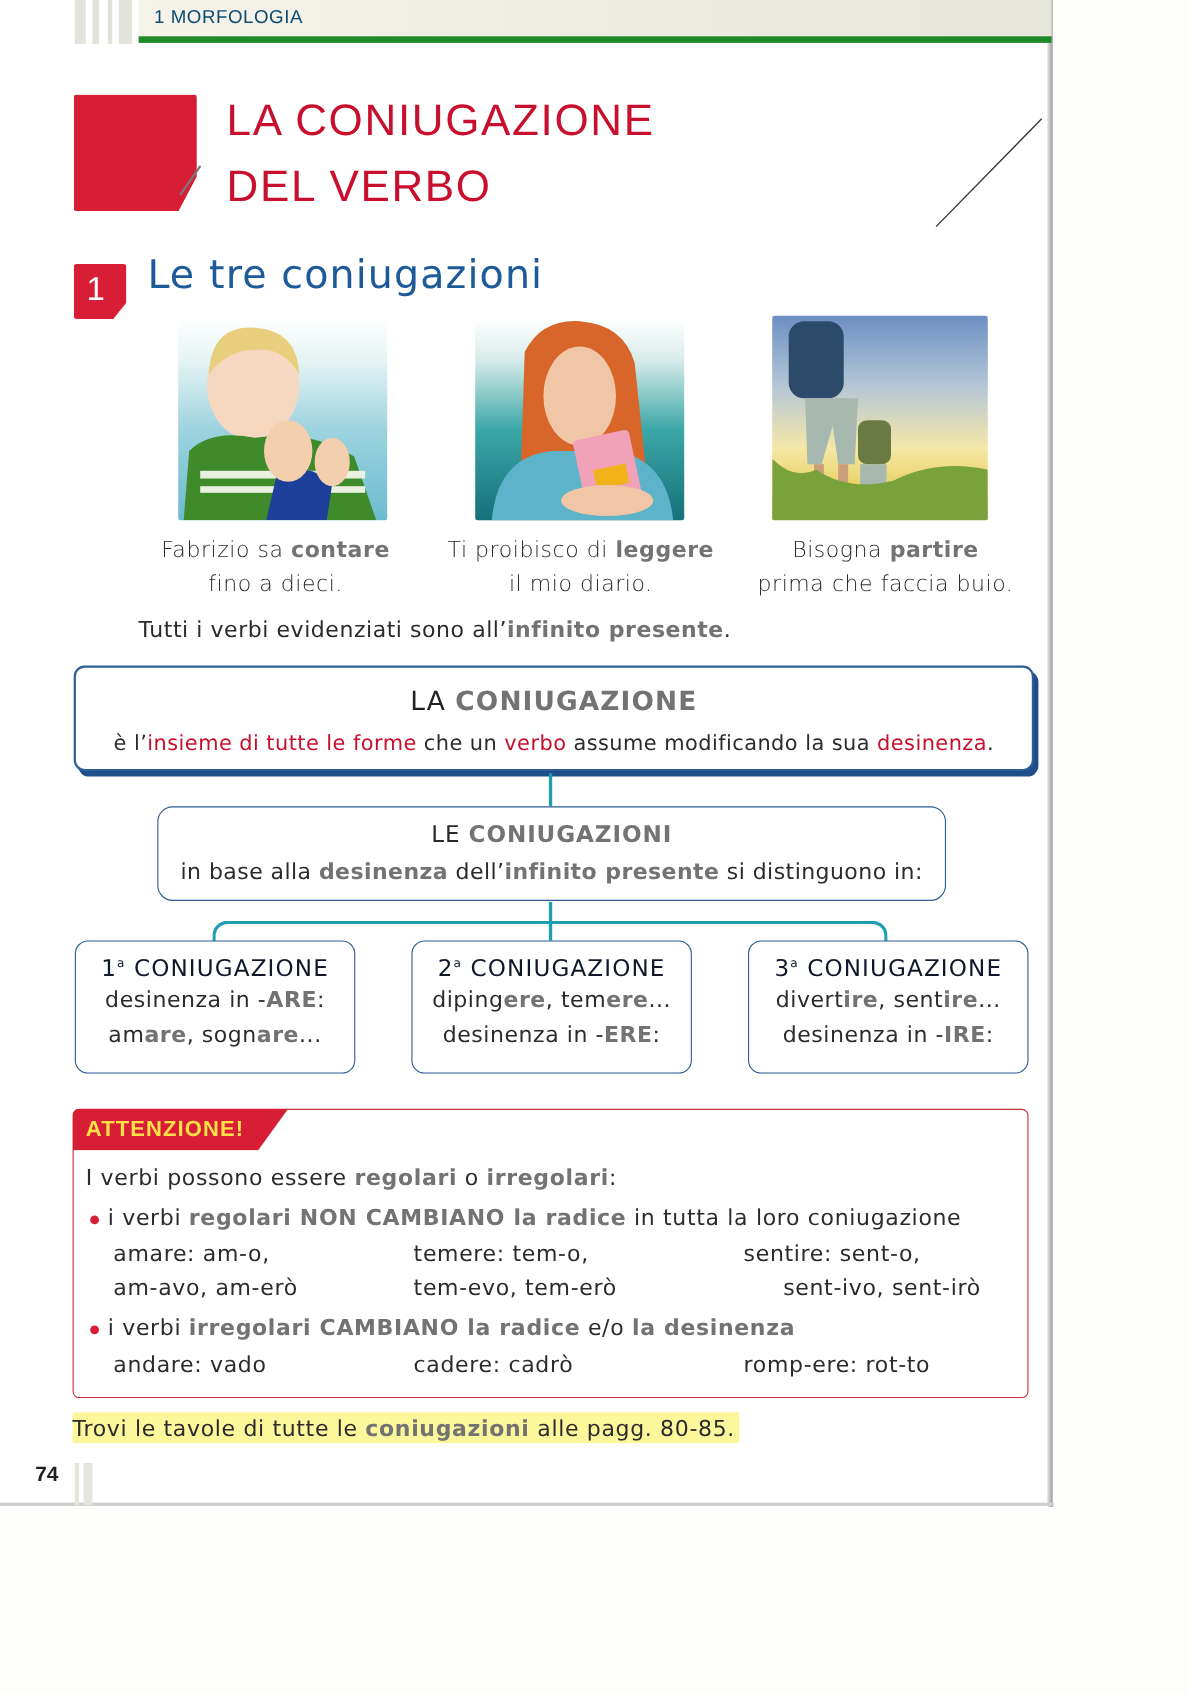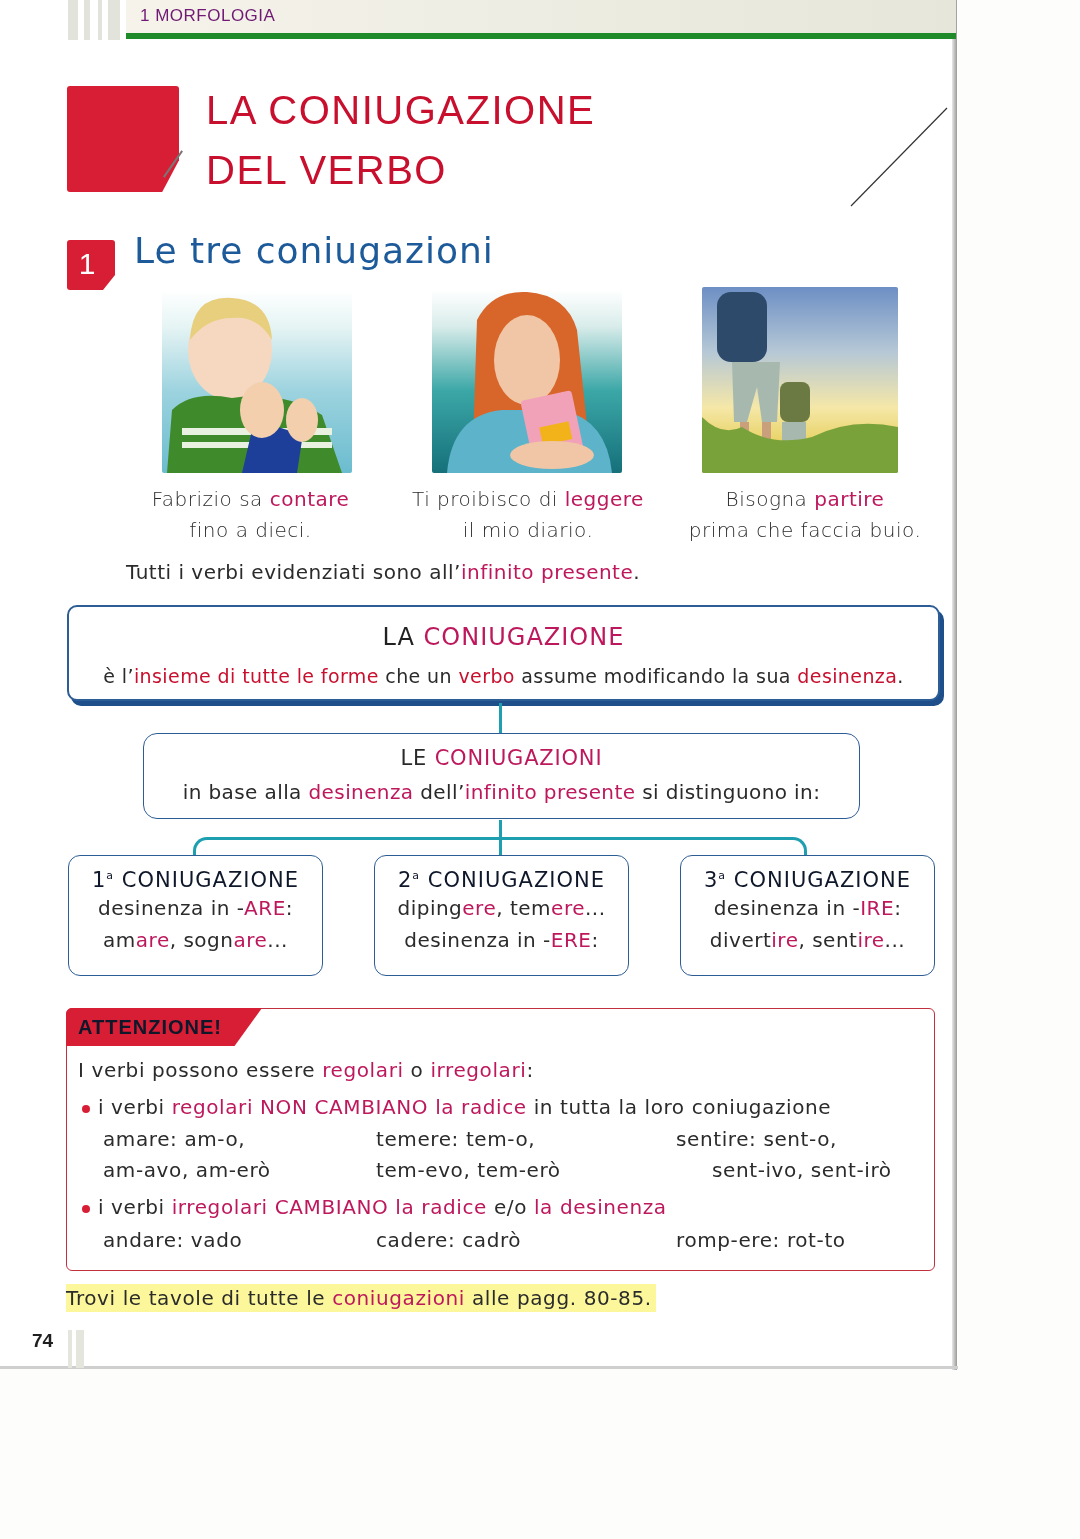--- a/index.html
+++ b/index.html
@@ -9,39 +9,39 @@
   .page { position: absolute; left: 0; top: 0; width: 958px; height: 1368px; background: #ffffff; }
   .page-edge { position: absolute; left: 952px; top: 0; width: 5px; height: 1370px; background: linear-gradient(to right,#e6e8e6,#9a9a9a); }
   .page-bottom { position: absolute; left: 0; top: 1366px; width: 958px; height: 3px; background: #cfcfcf; }
 
   .gutter-bars { position: absolute; left: 68px; top: 0; width: 52px; height: 40px; }
   .gutter-bars span { position: absolute; top: 0; height: 40px; background: #e2e4dc; }
   .gutter-bottom { position: absolute; left: 68px; top: 1330px; width: 22px; height: 38px; }
   .gutter-bottom span { position: absolute; top: 0; height: 38px; background: #e4e6de; }
 
   .header-band { position: absolute; left: 126px; top: 0; width: 830px; height: 34px; background: linear-gradient(to right,#f5f3ea,#e6e6da); }
-  .header-label { position: absolute; left: 140px; top: 6px; font-size: 17px; letter-spacing: 0.5px; color: #701a75; font-family: "Liberation Sans", sans-serif; }
+  .header-label { position: absolute; left: 140px; top: 6px; font-size: 17px; letter-spacing: 0.5px; color: #0c4a6e; font-family: "Liberation Sans", sans-serif; }
   .header-rule { position: absolute; left: 126px; top: 33px; width: 830px; height: 6px; background: #1f8a2a; }
 
   .title-block { position: absolute; left: 67px; top: 86px; width: 112px; height: 106px; background: #d81e35; border-radius: 3px;
     clip-path: polygon(0 0,100% 0,100% 45%,100% 70%,85% 100%,0 100%); }
   .title-slash { position: absolute; left: 172px; top: 148px; width: 2px; height: 32px; background: #777; transform: rotate(35deg); }
   .title { position: absolute; left: 206px; top: 80px; font-family: "Liberation Sans", sans-serif; font-size: 40px; line-height: 60px; color: #c8102e; letter-spacing: 1.5px; }
 
   .section-badge { position: absolute; left: 67px; top: 240px; width: 48px; height: 50px; background: #d81e35; border-radius: 3px;
     clip-path: polygon(0 0,100% 0,100% 70%,75% 100%,0 100%); color: #fff; font-size: 30px; font-family: "Liberation Sans", sans-serif; text-align: center; line-height: 48px; padding-right: 8px; }
   .section-title { position: absolute; left: 134px; top: 230px; font-size: 36px; color: #1d5a9a; letter-spacing: 1px; font-family: "DejaVu Sans", sans-serif; }
 
   .illus { position: absolute; top: 290px; height: 183px; border-radius: 2px; overflow: hidden; }
   .illus-boy { left: 162px; width: 190px; background: linear-gradient(to bottom,#ffffff 0%,#e6f4f4 20%,#9dd3df 55%,#6bbccf 100%); }
   .illus-girl { left: 432px; width: 190px; background: linear-gradient(to bottom,#ffffff 0%,#d8ecea 20%,#3ca7a7 55%,#15707a 100%); }
   .illus-hike { left: 702px; width: 196px; top: 287px; height: 186px; background: linear-gradient(to bottom,#6d8fc4 0%,#b6c8d6 35%,#f5e7a7 65%,#e9d46a 82%,#86a640 100%); }
 
   .caption { position: absolute; top: 484px; font-size: 20px; line-height: 31px; text-align: center; color: #2b2b2b; letter-spacing: 0.5px; font-family: "DejaVu Sans", sans-serif; font-weight: 300; }
-  .caption b, .b { font-weight: normal; color: #be185d; }
+  .caption b, .b { font-weight: bold; color: #737373; }
   .cap-1 { left: 128px; width: 245px; }
   .cap-2 { left: 394px; width: 268px; }
   .cap-3 { left: 676px; width: 258px; }
 
   .intro-line { position: absolute; left: 126px; top: 560px; font-size: 20px; letter-spacing: 0.5px; color: #2b2b2b; }
 
   .box-main { position: absolute; left: 67px; top: 605px; width: 873px; height: 96px; border: 2px solid #2d5d95; border-radius: 10px; background: #fff;
     box-shadow: 4px 5px 0 #1f4f8a; }
   .box-main .hd { position: absolute; top: 16px; left: 0; width: 100%; text-align: center; font-size: 24px; letter-spacing: 1px; color: #222; }
   .box-main .ln { position: absolute; top: 58px; left: 0; width: 100%; text-align: center; font-size: 19px; letter-spacing: 0.4px; color: #2b2b2b; }
@@ -56,21 +56,21 @@
   .conn-h { position: absolute; left: 193px; top: 837px; width: 614px; height: 20px; border: 3px solid #1e9fb0; border-bottom: none; border-radius: 14px 14px 0 0; }
 
   .box-sm { position: absolute; top: 855px; width: 255px; height: 121px; border: 1.5px solid #2d5d95; border-radius: 12px; background: #fff; text-align: center; }
   .box-sm .hd { margin-top: 12px; font-size: 21px; letter-spacing: 1px; color: #0f172a; }
   .box-sm .hd sup { font-size: 11px; vertical-align: 8px; }
   .box-sm .ln { font-size: 20px; line-height: 32px; letter-spacing: 0.5px; color: #2b2b2b; }
   .b1 { left: 68px; } .b2 { left: 374px; } .b3 { left: 680px; }
 
   .att-box { position: absolute; left: 66px; top: 1008px; width: 869px; height: 263px; border: 1.5px solid #c2303f; border-radius: 6px; background: #fff; }
   .att-tag { position: absolute; left: 66px; top: 1008px; width: 196px; height: 38px; background: #d81e35; border-radius: 6px 0 0 0;
-    clip-path: polygon(0 0,100% 0,86% 100%,0 100%); color: #0f172a; font-family: "Liberation Sans", sans-serif; font-weight: bold; font-size: 20px; line-height: 38px; padding-left: 12px; letter-spacing: 1px; }
+    clip-path: polygon(0 0,100% 0,86% 100%,0 100%); color: #fde047; font-family: "Liberation Sans", sans-serif; font-weight: bold; font-size: 20px; line-height: 38px; padding-left: 12px; letter-spacing: 1px; }
   .att-line { position: absolute; font-size: 20px; letter-spacing: 0.6px; color: #2b2b2b; }
   .bullet { display: inline-block; width: 8px; height: 8px; border-radius: 50%; background: #d81e35; margin-right: 8px; vertical-align: middle; }
   .ex { position: absolute; font-size: 20px; letter-spacing: 0.6px; color: #2b2b2b; }
 
   .note { position: absolute; left: 66px; top: 1284px; padding: 2px 4px 2px 0; background: #fbf79a; font-size: 20px; letter-spacing: 0.6px; color: #2b2b2b; }
   .page-num { position: absolute; left: 32px; top: 1330px; font-family: "Liberation Sans", sans-serif; font-weight: bold; font-size: 19px; color: #1f1f1f; }
 </style>
 </head>
 <body>
 
@@ -179,22 +179,22 @@
   <div class="ln"><span>desinenza in -</span><span class="b">ARE</span><span>:</span></div>
   <div class="ln"><span>am</span><span class="b">are</span><span>, </span><span>sogn</span><span class="b">are</span><span>...</span></div>
 </div>
 <div class="box-sm b2">
   <div class="hd"><span>2</span><sup>a</sup> <span>CONIUGAZIONE</span></div>
   <div class="ln"><span>diping</span><span class="b">ere</span><span>, </span><span>tem</span><span class="b">ere</span><span>...</span></div>
   <div class="ln"><span>desinenza in -</span><span class="b">ERE</span><span>:</span></div>
 </div>
 <div class="box-sm b3">
   <div class="hd"><span>3</span><sup>a</sup> <span>CONIUGAZIONE</span></div>
+  <div class="ln"><span>divert</span><span class="b">ire</span><span>, </span><span>sent</span><span class="b">ire</span><span>...</span></div>
   <div class="ln"><span>desinenza in -</span><span class="b">IRE</span><span>:</span></div>
-  <div class="ln"><span>divert</span><span class="b">ire</span><span>, </span><span>sent</span><span class="b">ire</span><span>...</span></div>
 </div>
 
 <div class="att-box"></div>
 <div class="att-tag">ATTENZIONE!</div>
 
 <div class="att-line" style="left:78px;top:1058px;">
   <span>I verbi possono essere </span><span class="b">regolari</span><span> o </span><span class="b">irregolari</span><span>:</span>
 </div>
 <div class="att-line" style="left:82px;top:1095px;">
   <span class="bullet"></span><span>i verbi </span><span class="b">regolari NON CAMBIANO la radice</span><span> in tutta la loro coniugazione</span>

